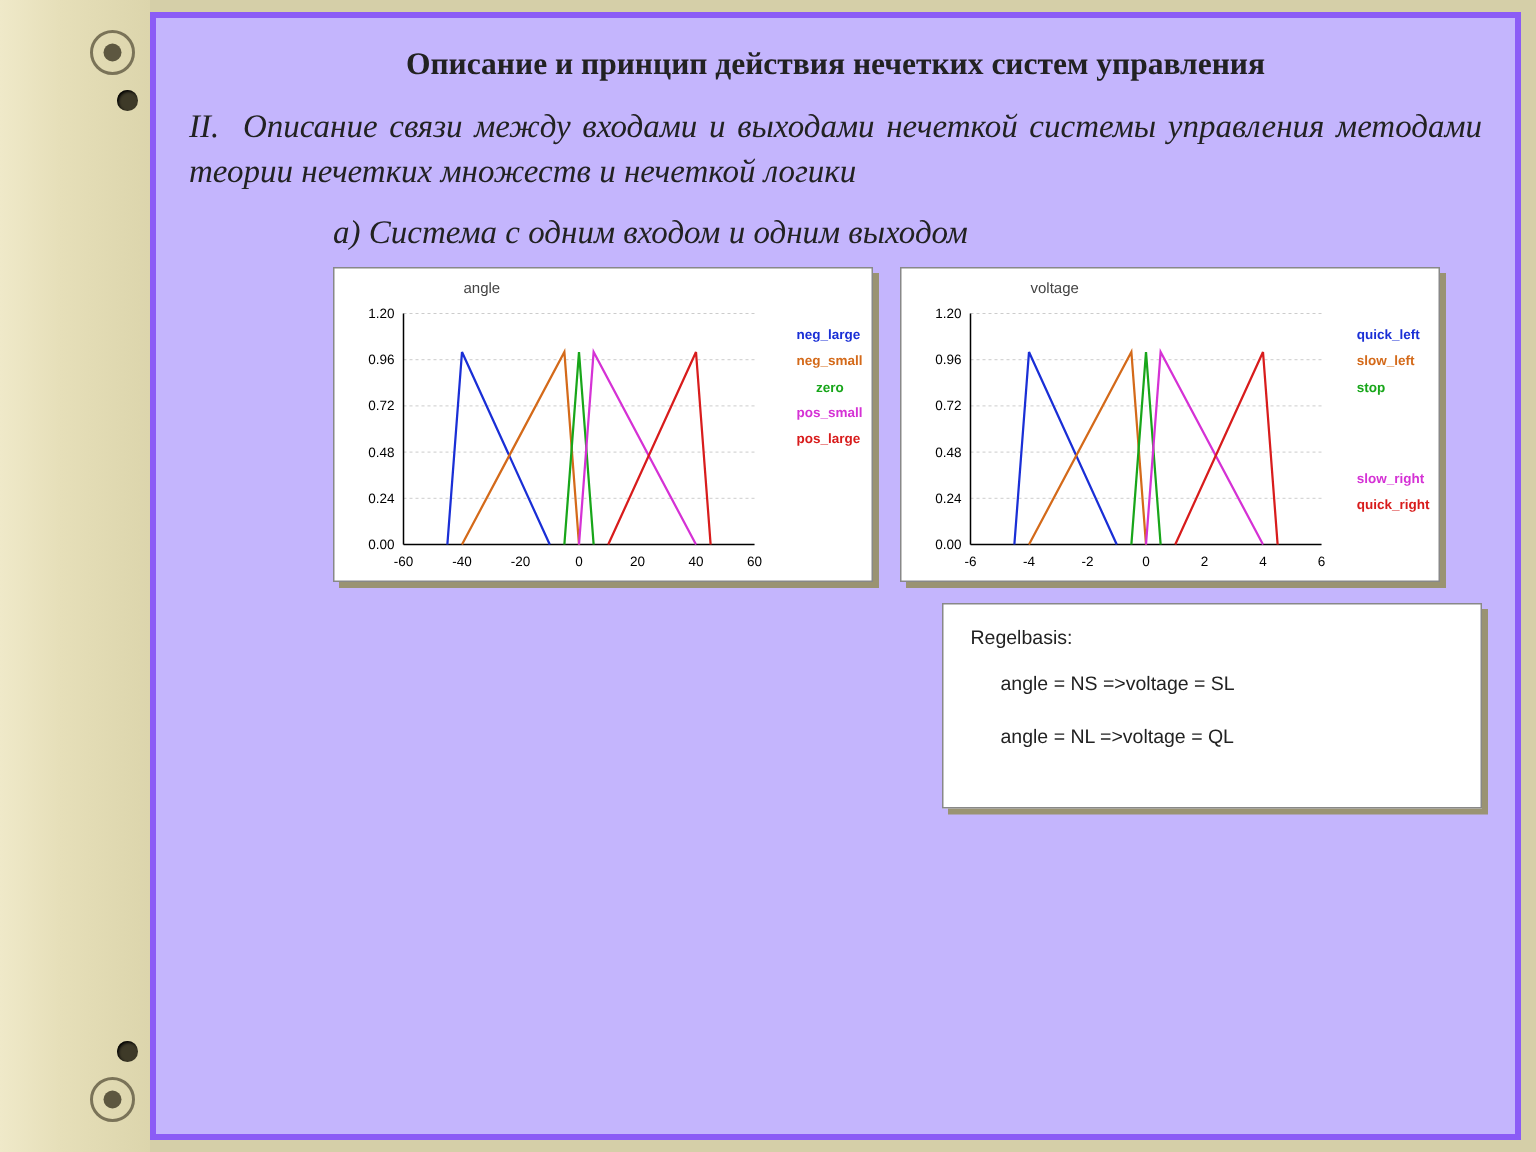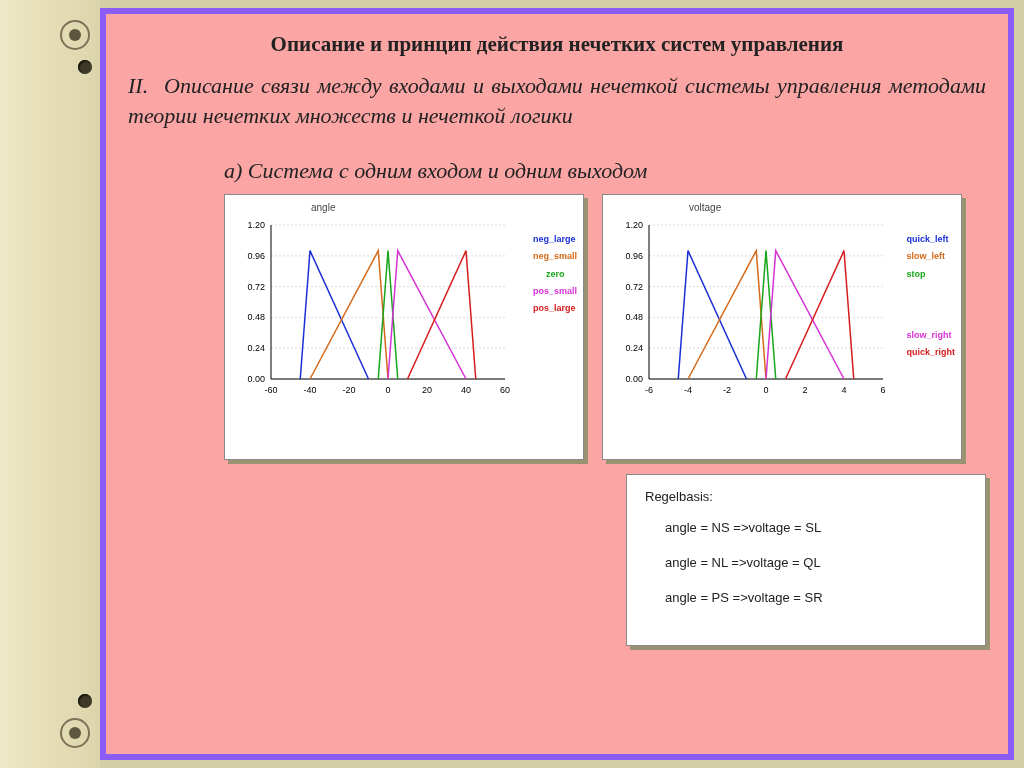--- a/index.html
+++ b/index.html
@@ -16,35 +16,35 @@
   }
   .ring { position: absolute; left: 58px; width: 34px; height: 34px; }
   .ring.top { top: 18px; }
   .ring.bot { bottom: 18px; }
   .ring circle.o { fill: none; stroke: #7a7358; stroke-width: 2; }
   .ring circle.i { fill: #5d5740; }
   .hole { position:absolute; left:78px; width:14px; height:14px; background:#3e3a28; border-radius:50%; box-shadow: inset 1px 1px 2px #000; }
   .hole.top { top: 60px; } .hole.bot { bottom: 60px; }
   .frame {
     position: absolute; left: 100px; right: 10px; top: 8px; bottom: 8px;
-    border: 6px solid #8b5cf6;
-    background: #fca5a5;
+    border: 4px solid #8b5cf6;
+    background: #c4b5fd;
     padding: 18px 22px 14px 22px;
   }
   .title { text-align: center; font-weight: bold; font-size: 21px; color:#222; margin-bottom: 14px; }
   .subtitle { font-size: 22px; font-style: italic; color:#222; text-align: justify; line-height: 1.35; }
   .subtitle .num { display:inline-block; width: 36px; font-style: italic; }
-  .sect { font-size: 22px; font-style: italic; color:#222; margin: 28px 0 10px 96px; }
+  .sect { font-size: 22px; font-style: italic; color:#222; margin: 14px 0 10px 96px; }
   .charts-row { display:flex; gap: 18px; margin-left: 96px; }
   .panel {
     background: #fff; border: 1px solid #888;
     position: relative;
     box-shadow: 4px 4px 0 #9a9373;
   }
-  .panel.chart { width: 360px; height: 266px; }
+  .panel.chart { width: 360px; height: 210px; }
   svg.mf { display:block; }
   .mf text { font-family: Arial, sans-serif; font-size: 9px; fill:#000; }
   .mf .axis { stroke:#000; stroke-width:1; }
   .mf .grid { stroke:#bbb; stroke-width:0.5; stroke-dasharray:2 2; }
   .mf .ctitle { font-size: 10px; fill:#444; }
   .legend { position:absolute; right:6px; top:36px; font-family: Arial, sans-serif; font-size:9px; line-height:1.9; font-weight:bold; }
   .rules {
     width: 360px; margin-left: auto; margin-right: 0; margin-top: 14px;
     background:#fff; border:1px solid #888; box-shadow: 4px 4px 0 #9a9373;
     padding: 14px 18px 20px 18px;
@@ -157,17 +157,16 @@
     </div>
   </div>
 
   <div class="rules-wrap">
     <div class="rules-spacer"></div>
     <div class="rules">
       <div class="hd">Regelbasis:</div>
       <div id="rules-list">
           <div class="rl">angle = NS  =&gt;voltage = SL</div>
           <div class="rl">angle = NL  =&gt;voltage = QL</div>
-          <div class="rl">angle = PS  =&gt;voltage = SR</div>
         </div>
     </div>
   </div>
 </div>
 
 </body></html>

